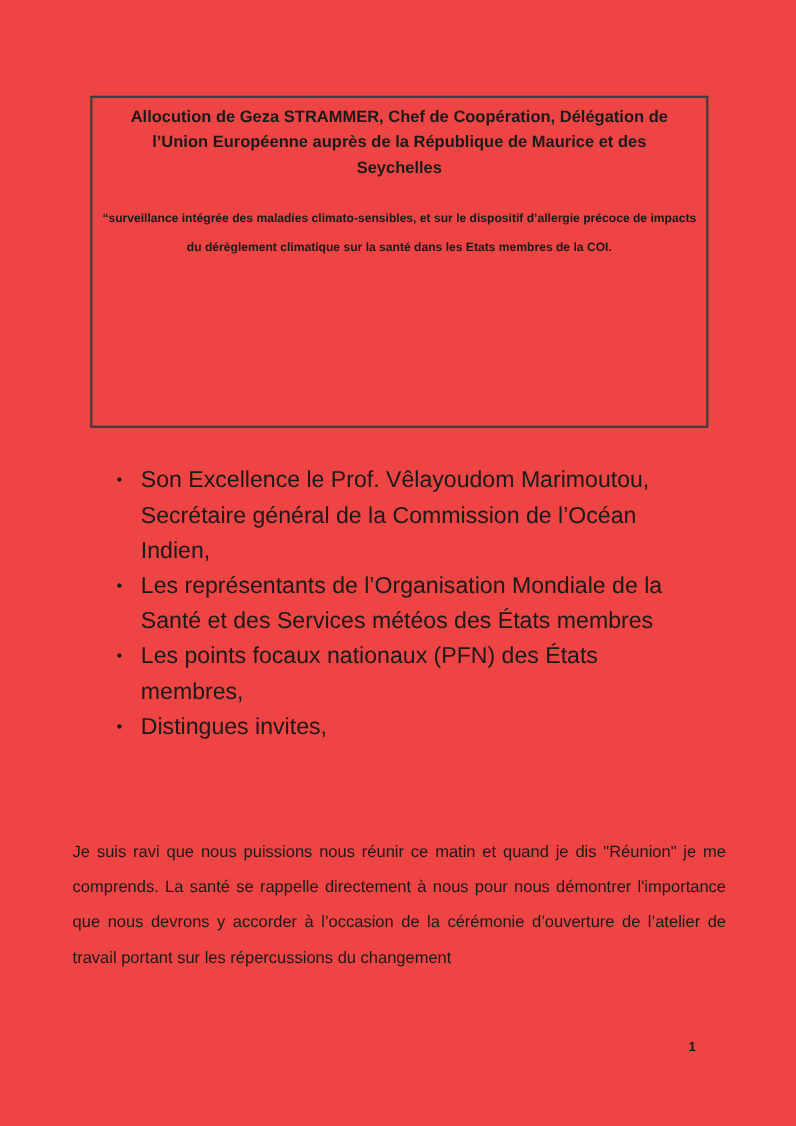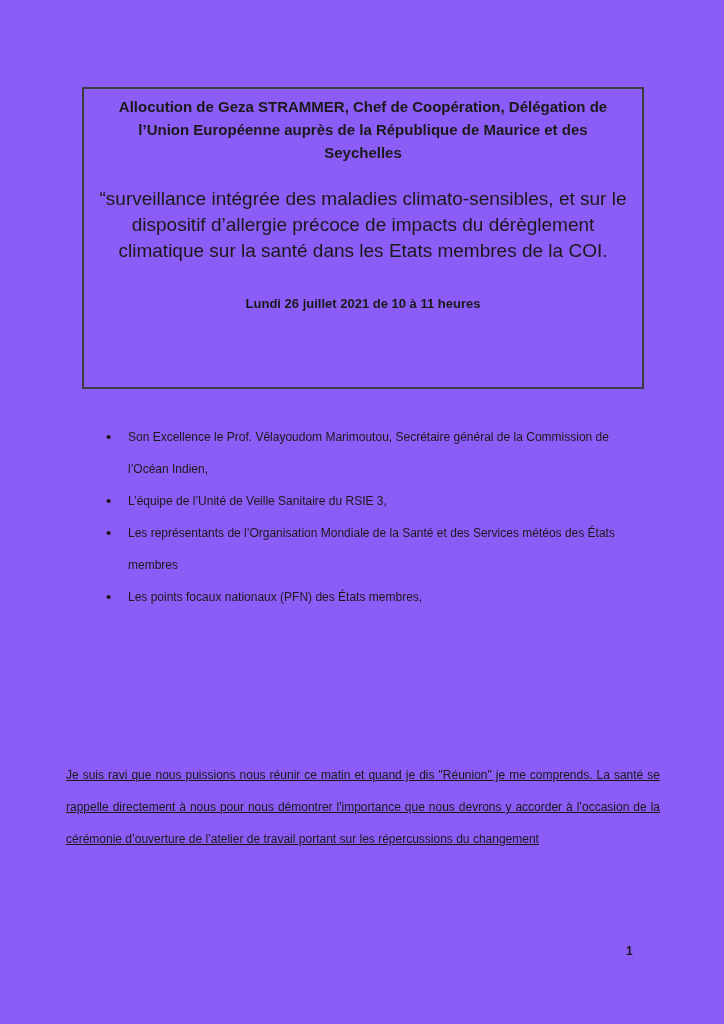--- a/index.html
+++ b/index.html
@@ -4,21 +4,21 @@
 <style>
   html, body {
     margin: 0;
     padding: 0;
     background: #ffffff;
   }
   .page {
     position: relative;
     width: 724px;
     height: 1024px;
-    background: #8b5cf6;
+    background: #ef4444;
     font-family: "Liberation Sans", sans-serif;
     color: #1a1a1a;
     overflow: hidden;
   }
   .header-box {
     position: absolute;
     left: 82px;
     top: 87px;
     width: 562px;
     height: 302px;
@@ -33,85 +33,83 @@
     font-weight: bold;
   }
   .workshop-title {
     margin: 36px 10px 0 10px;
     font-size: 19px;
     line-height: 30px;
     font-weight: bold;
   }
   .workshop-subtitle {
     margin: 22px 4px 0 4px;
-    font-size: 19px;
+    font-size: 11px;
     line-height: 26px;
-    font-weight: normal;
+    font-weight: bold;
   }
   .event-datetime {
     margin-top: 32px;
     font-size: 13px;
     font-weight: bold;
   }
   .attendees-list {
     position: absolute;
     left: 104px;
     top: 421px;
     width: 532px;
     margin: 0;
     padding: 0;
     list-style: none;
-    font-size: 12px;
+    font-size: 21px;
     line-height: 32px;
   }
   .attendees-list li {
     position: relative;
     padding-left: 24px;
   }
   .attendees-list li::before {
     content: "\2022";
     position: absolute;
     left: 2px;
     top: 0;
     font-size: 15px;
   }
   .body-paragraph {
     position: absolute;
     left: 66px;
     top: 759px;
     width: 594px;
     margin: 0;
-    font-size: 12px;
+    font-size: 15px;
     line-height: 32px;
     text-align: justify;
-    text-decoration: underline;
   }
   .page-number {
     position: absolute;
     left: 626px;
     top: 944px;
     font-size: 12px;
     font-weight: bold;
   }
 </style>
 </head>
 <body>
 
 <div class="page">
 
   <div class="header-box">
     <div class="allocution">Allocution de Geza STRAMMER, Chef de Coopération, Délégation de l’Union Européenne auprès de la République de Maurice et des Seychelles</div>
     <div class="workshop-subtitle">“surveillance intégrée des maladies climato-sensibles, et sur le dispositif d’allergie précoce de impacts du dérèglement climatique sur la santé dans les Etats membres de la COI.</div>
-    <div class="event-datetime">Lundi 26 juillet 2021 de 10 à 11 heures</div>
   </div>
 
   <ul class="attendees-list">
     <li>Son Excellence le Prof. Vêlayoudom Marimoutou, Secrétaire général de la Commission de l’Océan Indien,</li>
-    <li>L’équipe de l’Unité de Veille Sanitaire du RSIE 3,</li>
     <li>Les représentants de l’Organisation Mondiale de la Santé et des Services météos des États membres</li>
     <li>Les points focaux nationaux (PFN) des États membres,</li>
+    <li>Distingues invites,</li>
   </ul>
 
   <p class="body-paragraph">Je suis ravi que nous puissions nous réunir ce matin et quand je dis "Réunion" je me comprends. La santé se rappelle directement à nous pour nous démontrer l'importance que nous devrons y accorder à l’occasion de la cérémonie d’ouverture de l’atelier de travail portant sur les répercussions du changement</p>
 
   <div class="page-number">1</div>
 
 </div>
 
 </body></html>

